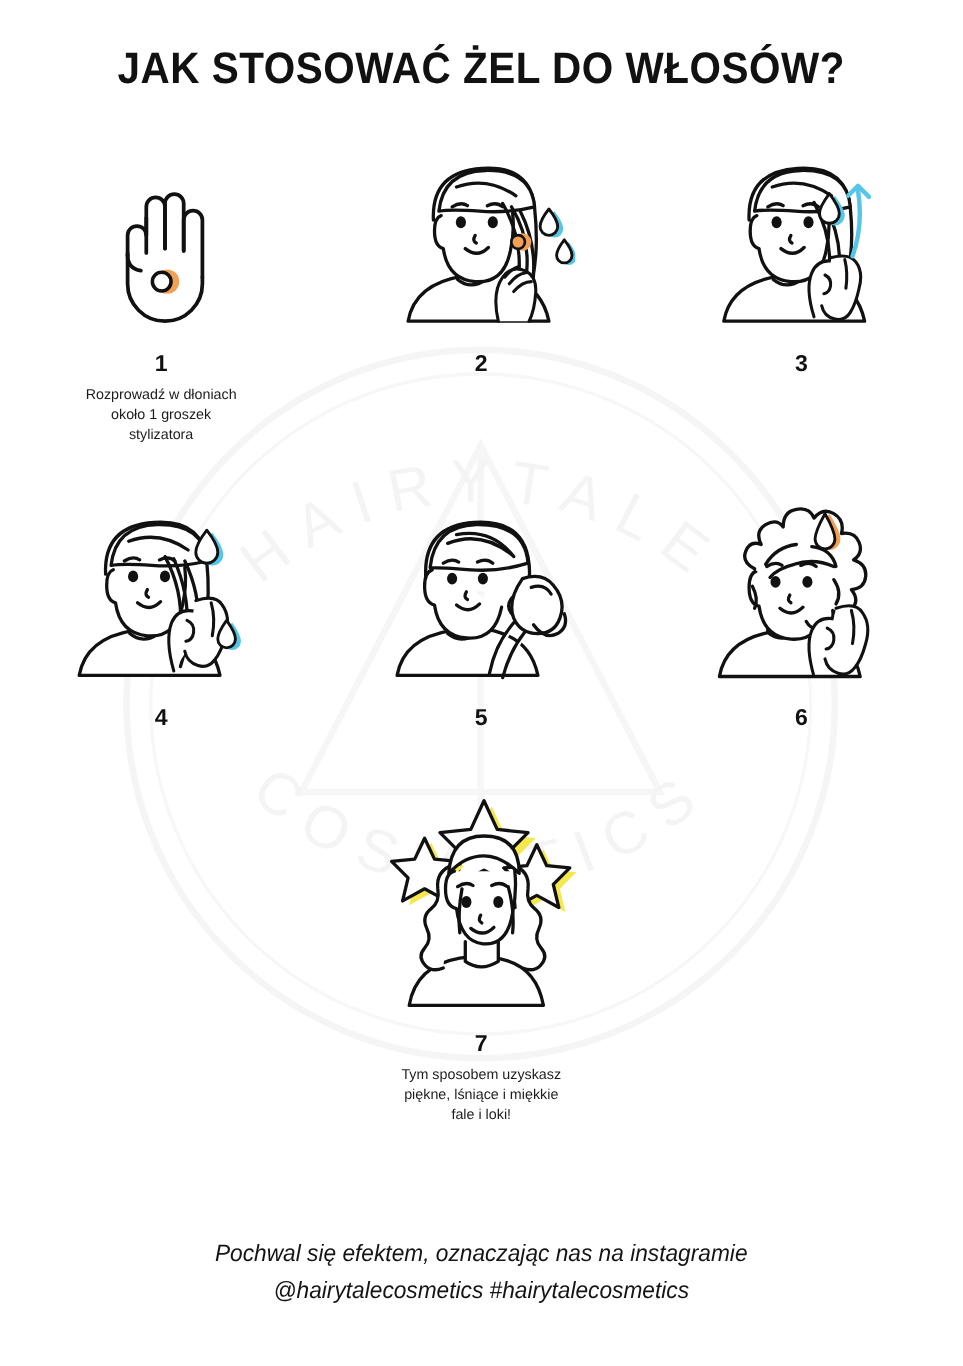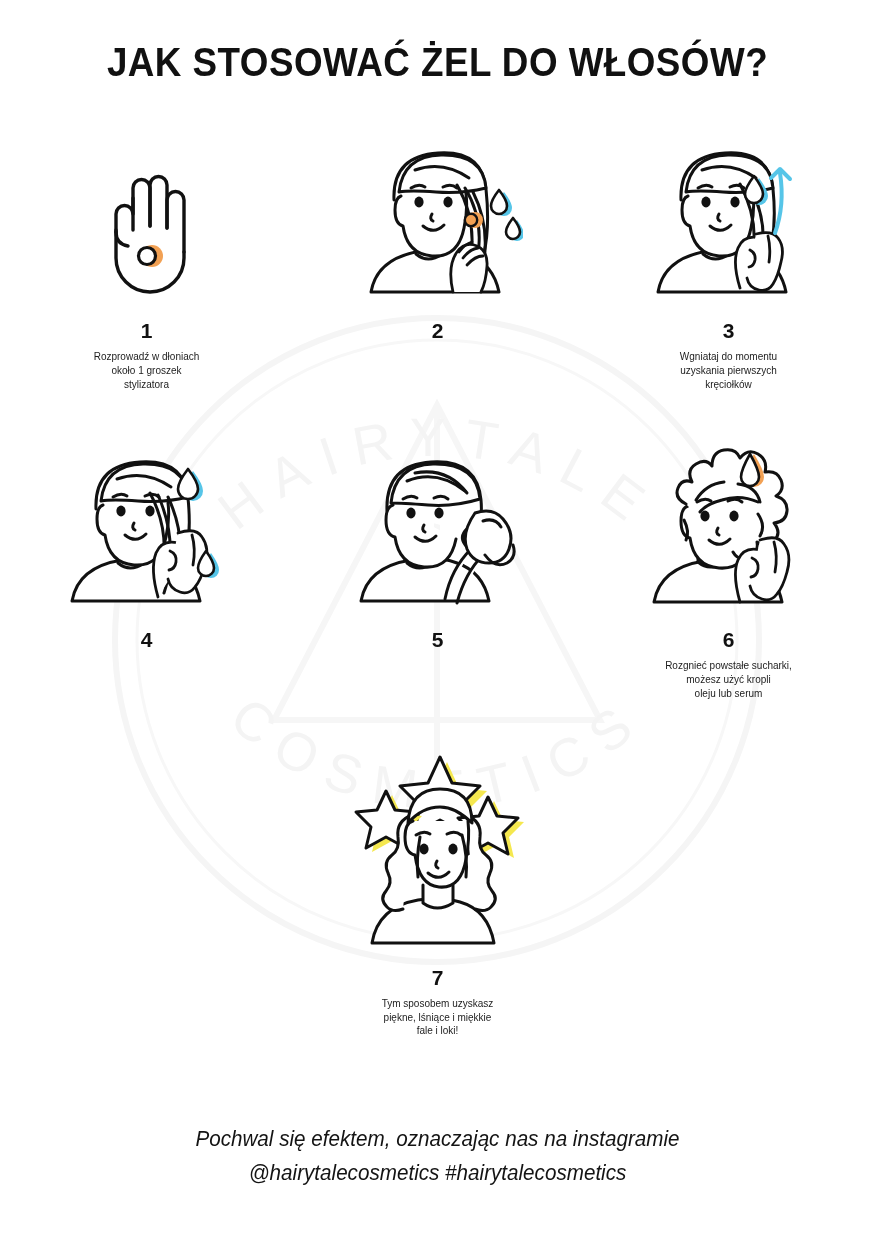--- a/index.html
+++ b/index.html
@@ -44,21 +44,21 @@
   .art{
     height:160px;width:100%;
     display:flex;align-items:flex-end;justify-content:center;
   }
   .art svg{display:block;}
   .num{
     font-size:21px;font-weight:bold;color:#111;
     margin-top:20px;margin-bottom:9px;line-height:1;
   }
   .cap{
-    font-size:10px;line-height:1.38;text-align:center;color:#1c1c1c;
+    font-size:13px;line-height:1.38;text-align:center;color:#1c1c1c;
     white-space:pre-line;
   }
 
   .row-2{margin-top:58px;}
   .row-3{margin-top:50px;}
   .row-3 .step{width:291px;}
 
   
   .footer{
     position:absolute;left:0;bottom:52px;width:875px;text-align:center;
@@ -201,23 +201,20 @@
               <path d="M127 40 l9-9 l10 10"></path>
             </g>
 
             <g stroke="#111" stroke-width="2.6" stroke-linejoin="round">
               <path d="M110 38 q9 12 9 18 a9 9 0 0 1 -18 0 q0-6 9-18z" fill="#56C5E8" transform="translate(5,2)" stroke="none"></path>
               <path d="M110 38 q9 12 9 18 a9 9 0 0 1 -18 0 q0-6 9-18z" fill="#fff"></path>
             </g>
           </svg>
         </div>
         <div class="num">3</div>
-        <div class="cap">Wgniataj do momentu
-uzyskania pierwszych
-kręciołków</div>
       </div>
 
     </div>
 
     <div class="row row-2">
 
       <div class="step">
         <div class="art">
           <svg width="170" height="162" viewBox="0 0 170 162">
             <g fill="#fff" stroke="#111" stroke-width="3" stroke-linecap="round" stroke-linejoin="round">
@@ -318,23 +315,20 @@
               <path d="M120 96 q18-6 24 4 q8 11 3 28 q-4 15 -10 22 q-6 8 -15 5 q-10-3 -12-13"></path>
               <path d="M134 98 q4 14 1 30" fill="none"></path>
               <path d="M112 114 q7 3 6 11 q-1 7 -7 8" fill="none"></path>
             </g>
 
             <path d="M114 10 q10 16 10 23 a10 10 0 0 1 -20 0 q0-7 10-23z" fill="#F2A154"></path>
             <path d="M110 10 q9 16 9 23 a9 9 0 0 1 -18 0 q0-7 9-23z" fill="#fff" stroke="#111" stroke-width="2.6" stroke-linejoin="round"></path>
           </svg>
         </div>
         <div class="num">6</div>
-        <div class="cap">Rozgnieć powstałe sucharki,
-możesz użyć kropli
-oleju lub serum</div>
       </div>
 
     </div>
 
     <div class="row row-3">
       <div class="step">
         <div class="art" style="height:196px">
           <svg width="196" height="196" viewBox="0 0 196 196">
 
             <g stroke-linejoin="round">

